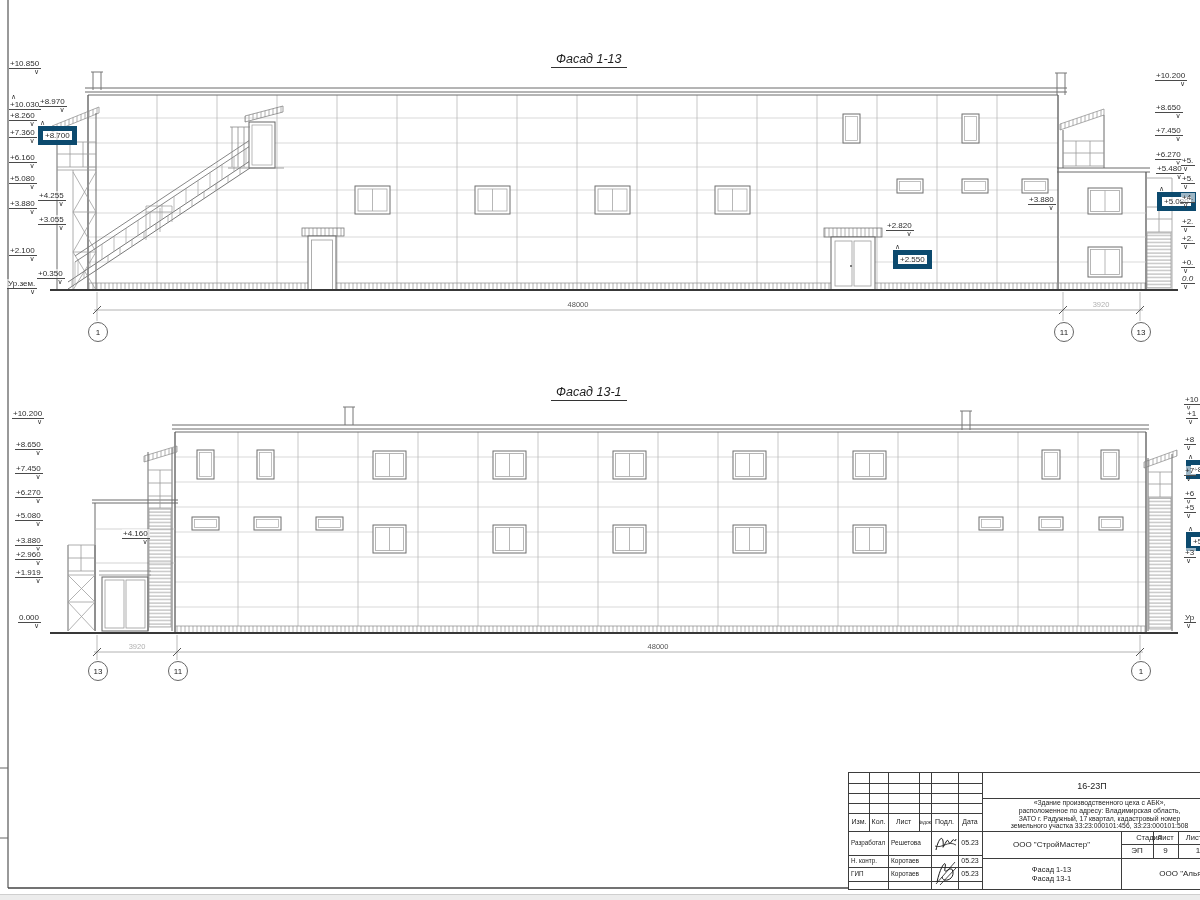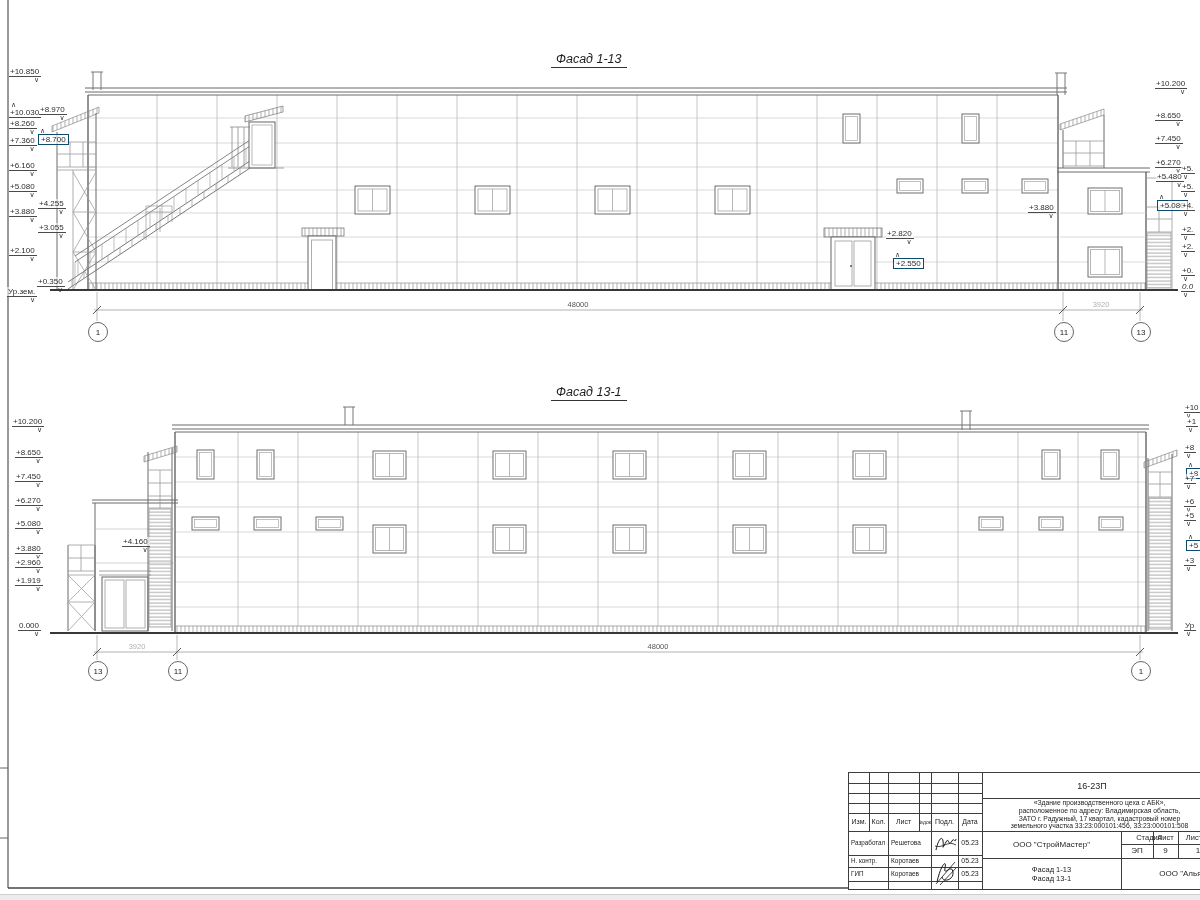--- a/index.html
+++ b/index.html
@@ -1,22 +1,22 @@
 <!DOCTYPE html>
 <html><head>
 <meta charset="utf-8">
 <style>
 html,body{margin:0;padding:0;width:1200px;height:900px;overflow:hidden;background:#fff;}
 body{font-family:"Liberation Sans","DejaVu Sans",sans-serif;}
 .sheet{position:relative;width:1200px;height:900px;background:#fff;overflow:hidden;}
 svg{position:absolute;left:0;top:0;}
 
-.lvl{position:absolute;font-size:8px;line-height:9px;color:#2e2e2e;white-space:nowrap;z-index:5;margin-top:8px;}
+.lvl{position:absolute;font-size:8px;line-height:9px;color:#2e2e2e;white-space:nowrap;z-index:5;}
 .lvl .t{display:inline-block;border-bottom:1px solid #4a4a4a;padding:0 2px 0 1px;background:rgba(255,255,255,.6);}
-.lvl.bx .t{border:1px solid #0c4a6e;padding:0 2px;}
+.lvl.bx .t{border:5px solid #0c4a6e;padding:0 2px;}
 .lvl::after{content:"∨";display:block;text-align:right;font-size:7px;line-height:4px;margin-top:1px;margin-right:2px;color:#333;}
 .lvl.up::after{content:none;}
 .lvl.up::before{content:"∧";display:block;text-align:left;font-size:7px;line-height:4px;margin-bottom:1px;margin-left:2px;color:#333;}
 .lvl.edge::after{text-align:left;margin-left:2px;}
 
 .ftitle{position:absolute;font-style:italic;font-size:12.5px;color:#1e1e1e;border-bottom:1px solid #333;padding:0 5px 1px;z-index:5;}
 
 .dim{position:absolute;font-size:7.5px;color:#555;text-align:center;z-index:5;}
 .dim.light{color:#b0b0b0;}
 
@@ -301,21 +301,21 @@
 <div class="lvl up" style="left:9px;top:95px;"><span class="t">+10.030</span></div>
 <div class="lvl" style="left:39px;top:97px;"><span class="t">+8.970</span></div>
 <div class="lvl" style="left:9px;top:111px;"><span class="t">+8.260</span></div>
 <div class="lvl up bx" style="left:38px;top:121px;"><span class="t">+8.700</span></div>
 <div class="lvl" style="left:9px;top:128px;"><span class="t">+7.360</span></div>
 <div class="lvl" style="left:9px;top:153px;"><span class="t">+6.160</span></div>
 <div class="lvl" style="left:9px;top:174px;"><span class="t">+5.080</span></div>
 <div class="lvl" style="left:38px;top:191px;"><span class="t">+4.255</span></div>
 <div class="lvl" style="left:9px;top:199px;"><span class="t">+3.880</span></div>
 <div class="lvl" style="left:38px;top:215px;"><span class="t">+3.055</span></div>
-<div class="lvl" style="left:9px;top:238px;text-align:right;"><span class="t">+2.100</span></div>
+<div class="lvl" style="left:9px;top:246px;text-align:right;"><span class="t">+2.100</span></div>
 <div class="lvl" style="left:37px;top:269px;"><span class="t">+0.350</span></div>
 <div class="lvl" style="left:7px;top:279px;"><span class="t">Ур.зем.</span></div>
 
 <div class="lvl" style="left:1155px;top:71px;"><span class="t">+10.200</span></div>
 <div class="lvl" style="left:1155px;top:103px;"><span class="t">+8.650</span></div>
 <div class="lvl" style="left:1155px;top:126px;"><span class="t">+7.450</span></div>
 <div class="lvl" style="left:1155px;top:150px;"><span class="t">+6.270</span></div>
 <div class="lvl" style="left:1156px;top:164px;"><span class="t">+5.480</span></div>
 <div class="lvl up bx" style="left:1157px;top:187px;"><span class="t">+5.080</span></div>
 

